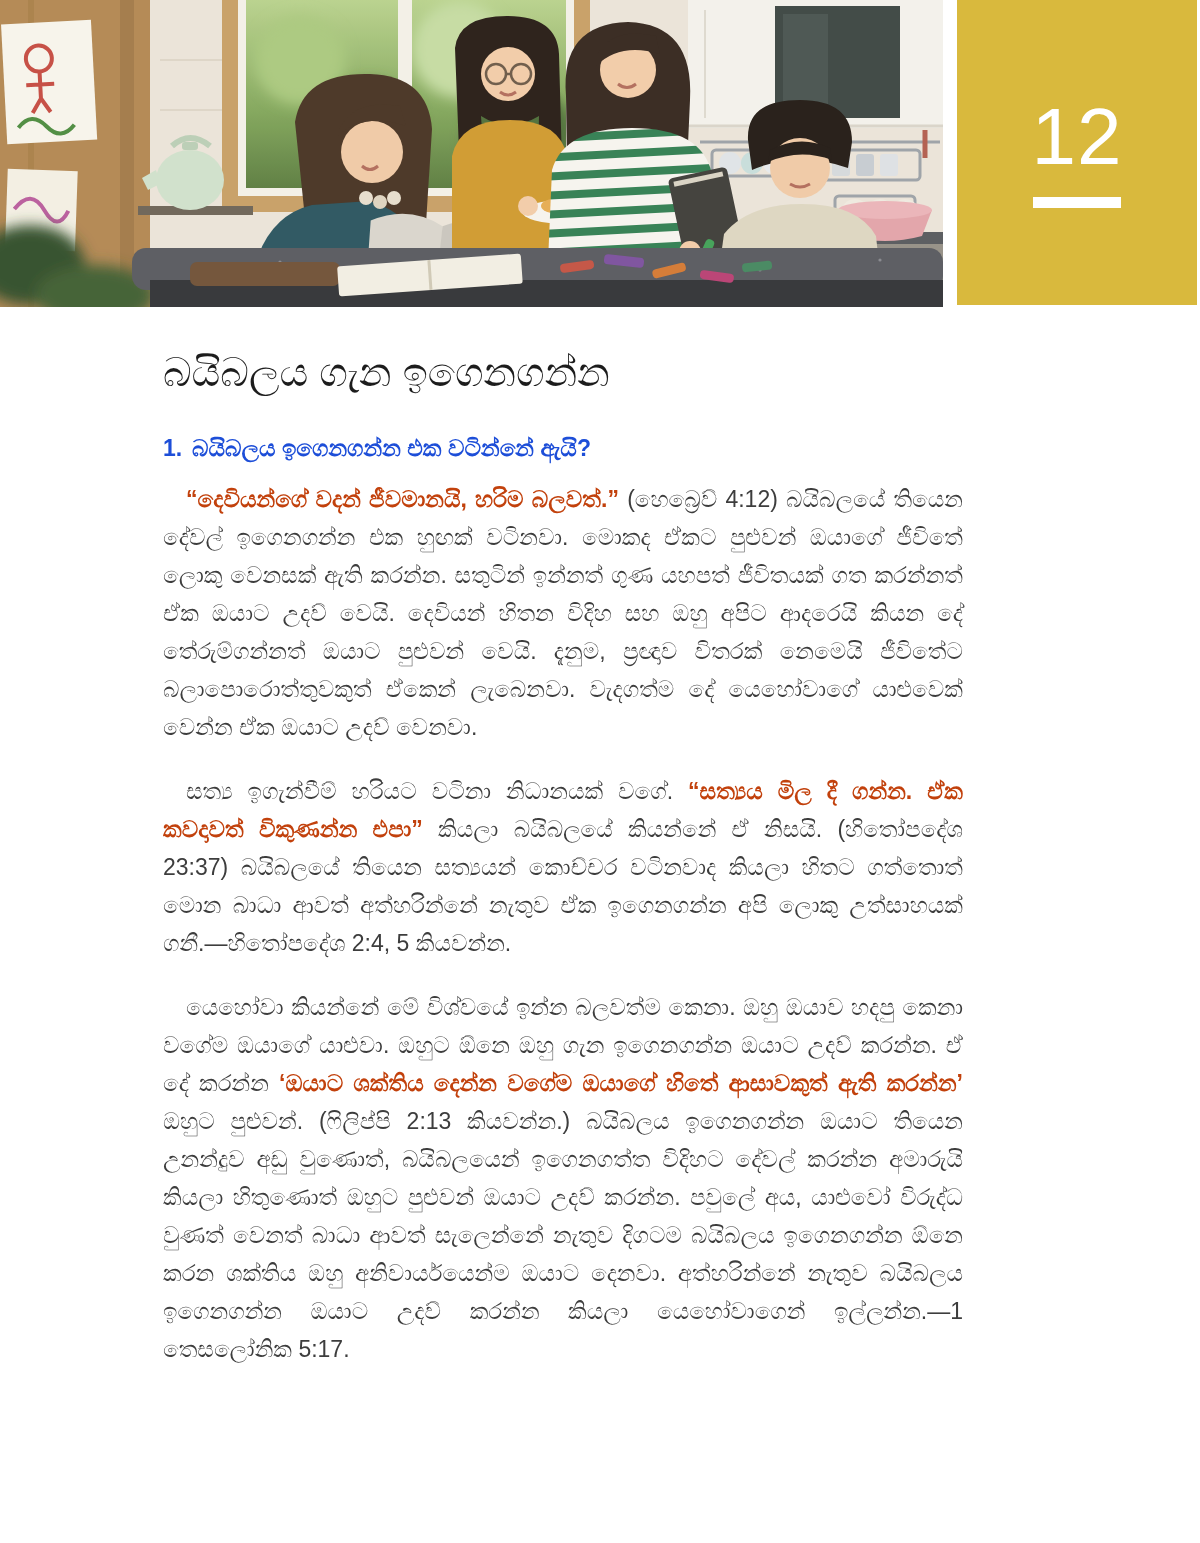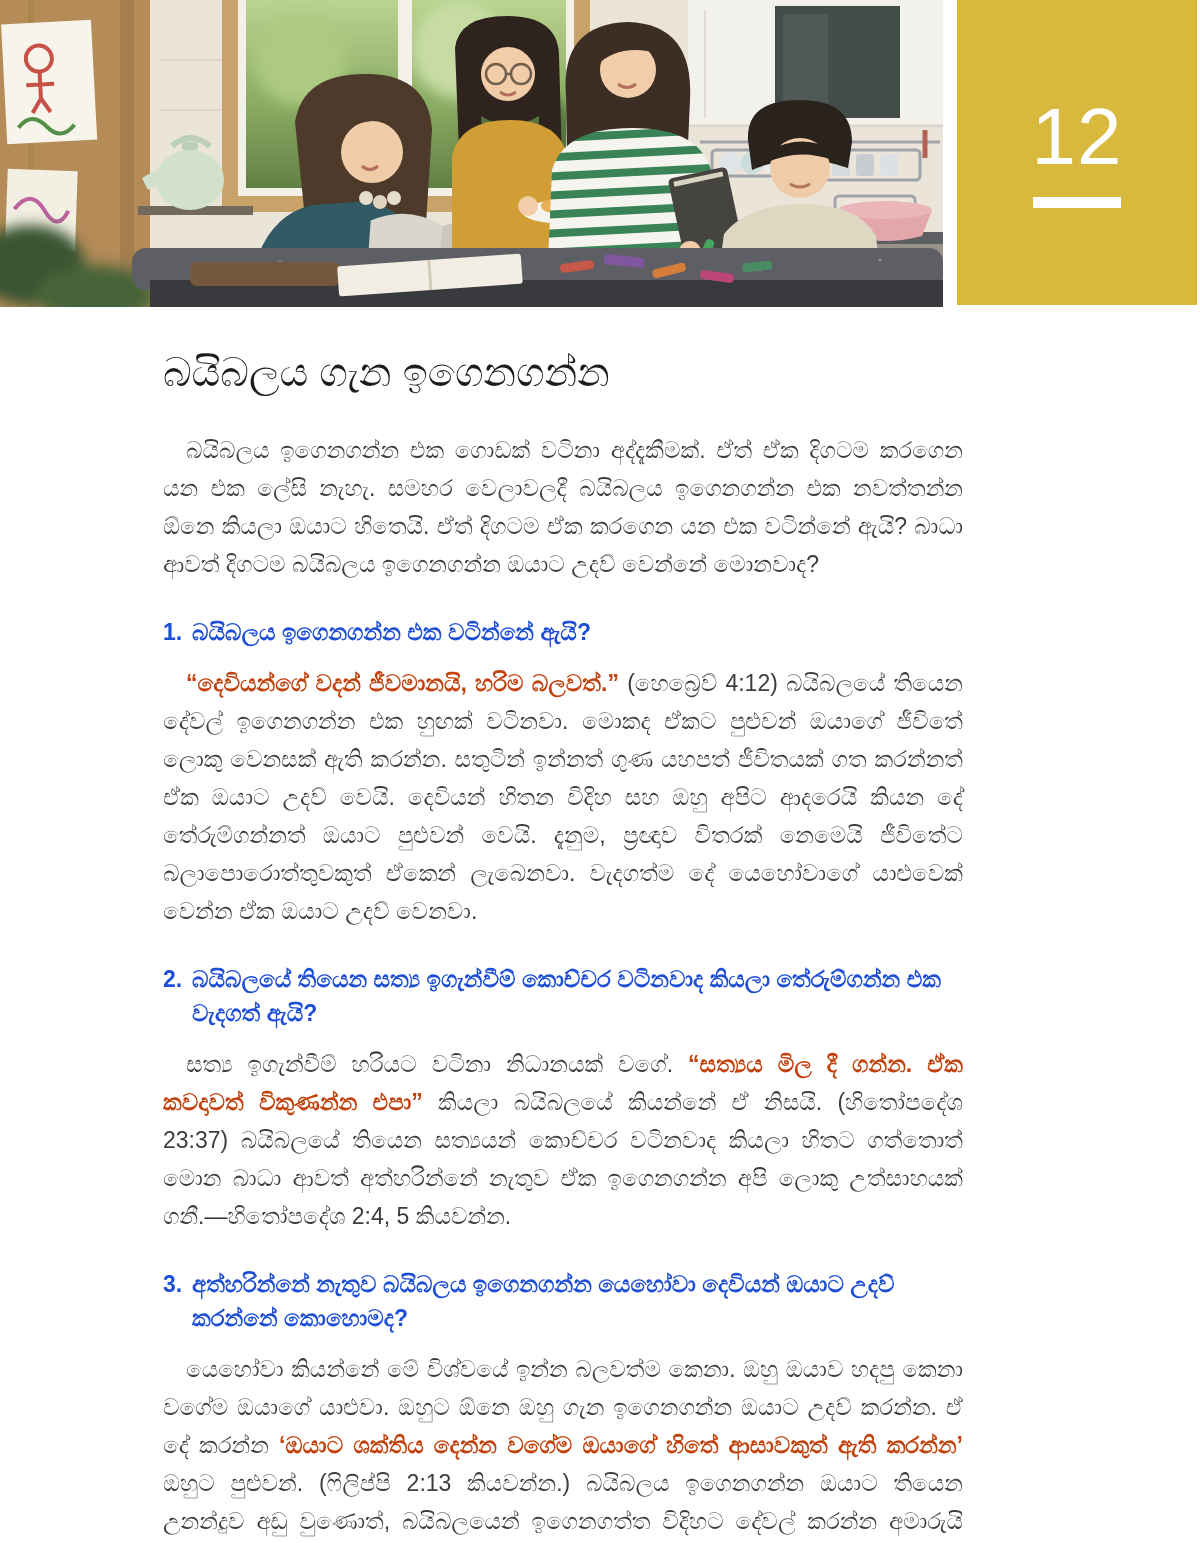--- a/index.html
+++ b/index.html
@@ -207,31 +207,28 @@
   </div>
 
   <div class="chapter-box">
     <div class="chapter-number">12</div>
     <div class="chapter-bar"></div>
   </div>
 
   <div class="content">
     <h1 class="page-title"><span>බයිබලය ගැන ඉගෙනගන්න</span><br></h1>
 
-    <p class="body-para"><span>බයිබලය ඉගෙනගන්න එක ගොඩක් වටිනා අද්දැකීමක්. ඒත් ඒක දිගටම කරගෙන යන එක ලේසි නැහැ. සමහර වෙලාවලදී බයිබලය ඉගෙනගන්න එක නවත්තන්න ඕනෙ කියලා ඔයාට හිතෙයි. ඒත් දිගටම ඒක කරගෙන යන එක වටින්නේ ඇයි? බාධා ආවත් දිගටම බයිබලය ඉගෙනගන්න ඔයාට උදව් වෙන්නේ මොනවාද?</span></p>
 
     <section>
       <h2 class="sec-heading"><span class="sec-num">1.</span><span>බයිබලය ඉගෙනගන්න එක වටින්නේ ඇයි?</span></h2>
       <p class="body-para"><span class="b">“දෙවියන්ගේ වදන් ජීවමානයි, හරිම බලවත්.”</span><span> (හෙබ්‍රෙව් 4:12) බයිබලයේ තියෙන දේවල් ඉගෙනගන්න එක හුඟක් වටිනවා. මොකද ඒකට පුළුවන් ඔයාගේ ජීවිතේ ලොකු වෙනසක් ඇති කරන්න. සතුටින් ඉන්නත් ගුණ යහපත් ජීවිතයක් ගත කරන්නත් ඒක ඔයාට උදව් වෙයි. දෙවියන් හිතන විදිහ සහ ඔහු අපිට ආදරෙයි කියන දේ තේරුම්ගන්නත් ඔයාට පුළුවන් වෙයි. දැනුම, ප්‍රඥාව විතරක් නෙමෙයි ජීවිතේට බලාපොරොත්තුවකුත් ඒකෙන් ලැබෙනවා. වැදගත්ම දේ යෙහෝවාගේ යාළුවෙක් වෙන්න ඒක ඔයාට උදව් වෙනවා.</span></p>
     </section>
 
     <section>
-      <h2 class="sec-heading"><span class="sec-num">2.</span><span>බයිබලයේ තියෙන සත්‍ය ඉගැන්වීම් කොච්චර වටිනවාද කියලා තේරුම්ගන්න එක වැදගත් ඇයි?</span></h2>
       <p class="body-para"><span>සත්‍ය ඉගැන්වීම් හරියට වටිනා නිධානයක් වගේ. </span><span class="b">“සත්‍යය මිල දී ගන්න. ඒක කවදාවත් විකුණන්න එපා”</span><span> කියලා බයිබලයේ කියන්නේ ඒ නිසයි. (හිතෝපදේශ 23:37) බයිබලයේ තියෙන සත්‍යයන් කොච්චර වටිනවාද කියලා හිතට ගත්තොත් මොන බාධා ආවත් අත්හරින්නේ නැතුව ඒක ඉගෙනගන්න අපි ලොකු උත්සාහයක් ගනී.—හිතෝපදේශ 2:4, 5 කියවන්න.</span></p>
     </section>
 
     <section>
-      <h2 class="sec-heading"><span class="sec-num">3.</span><span>අත්හරින්නේ නැතුව බයිබලය ඉගෙනගන්න යෙහෝවා දෙවියන් ඔයාට උදව් කරන්නේ කොහොමද?</span></h2>
       <p class="body-para"><span>යෙහෝවා කියන්නේ මේ විශ්වයේ ඉන්න බලවත්ම කෙනා. ඔහු ඔයාව හදපු කෙනා වගේම ඔයාගේ යාළුවා. ඔහුට ඕනෙ ඔහු ගැන ඉගෙනගන්න ඔයාට උදව් කරන්න. ඒ දේ කරන්න </span><span class="b">‘ඔයාට ශක්තිය දෙන්න වගේම ඔයාගේ හිතේ ආසාවකුත් ඇති කරන්න’</span><span> ඔහුට පුළුවන්. (ෆිලිප්පි 2:13 කියවන්න.) බයිබලය ඉගෙනගන්න ඔයාට තියෙන උනන්දුව අඩු වුණොත්, බයිබලයෙන් ඉගෙනගත්ත විදිහට දේවල් කරන්න අමාරුයි කියලා හිතුණොත් ඔහුට පුළුවන් ඔයාට උදව් කරන්න. පවුලේ අය, යාළුවෝ විරුද්ධ වුණත් වෙනත් බාධා ආවත් සැලෙන්නේ නැතුව දිගටම බයිබලය ඉගෙනගන්න ඕනෙ කරන ශක්තිය ඔහු අනිවාර්යයෙන්ම ඔයාට දෙනවා. අත්හරින්නේ නැතුව බයිබලය ඉගෙනගන්න ඔයාට උදව් කරන්න කියලා යෙහෝවාගෙන් ඉල්ලන්න.—1 තෙසලෝනික 5:17.</span></p>
     </section>
   </div>
 
 </div>
 
 </body></html>

